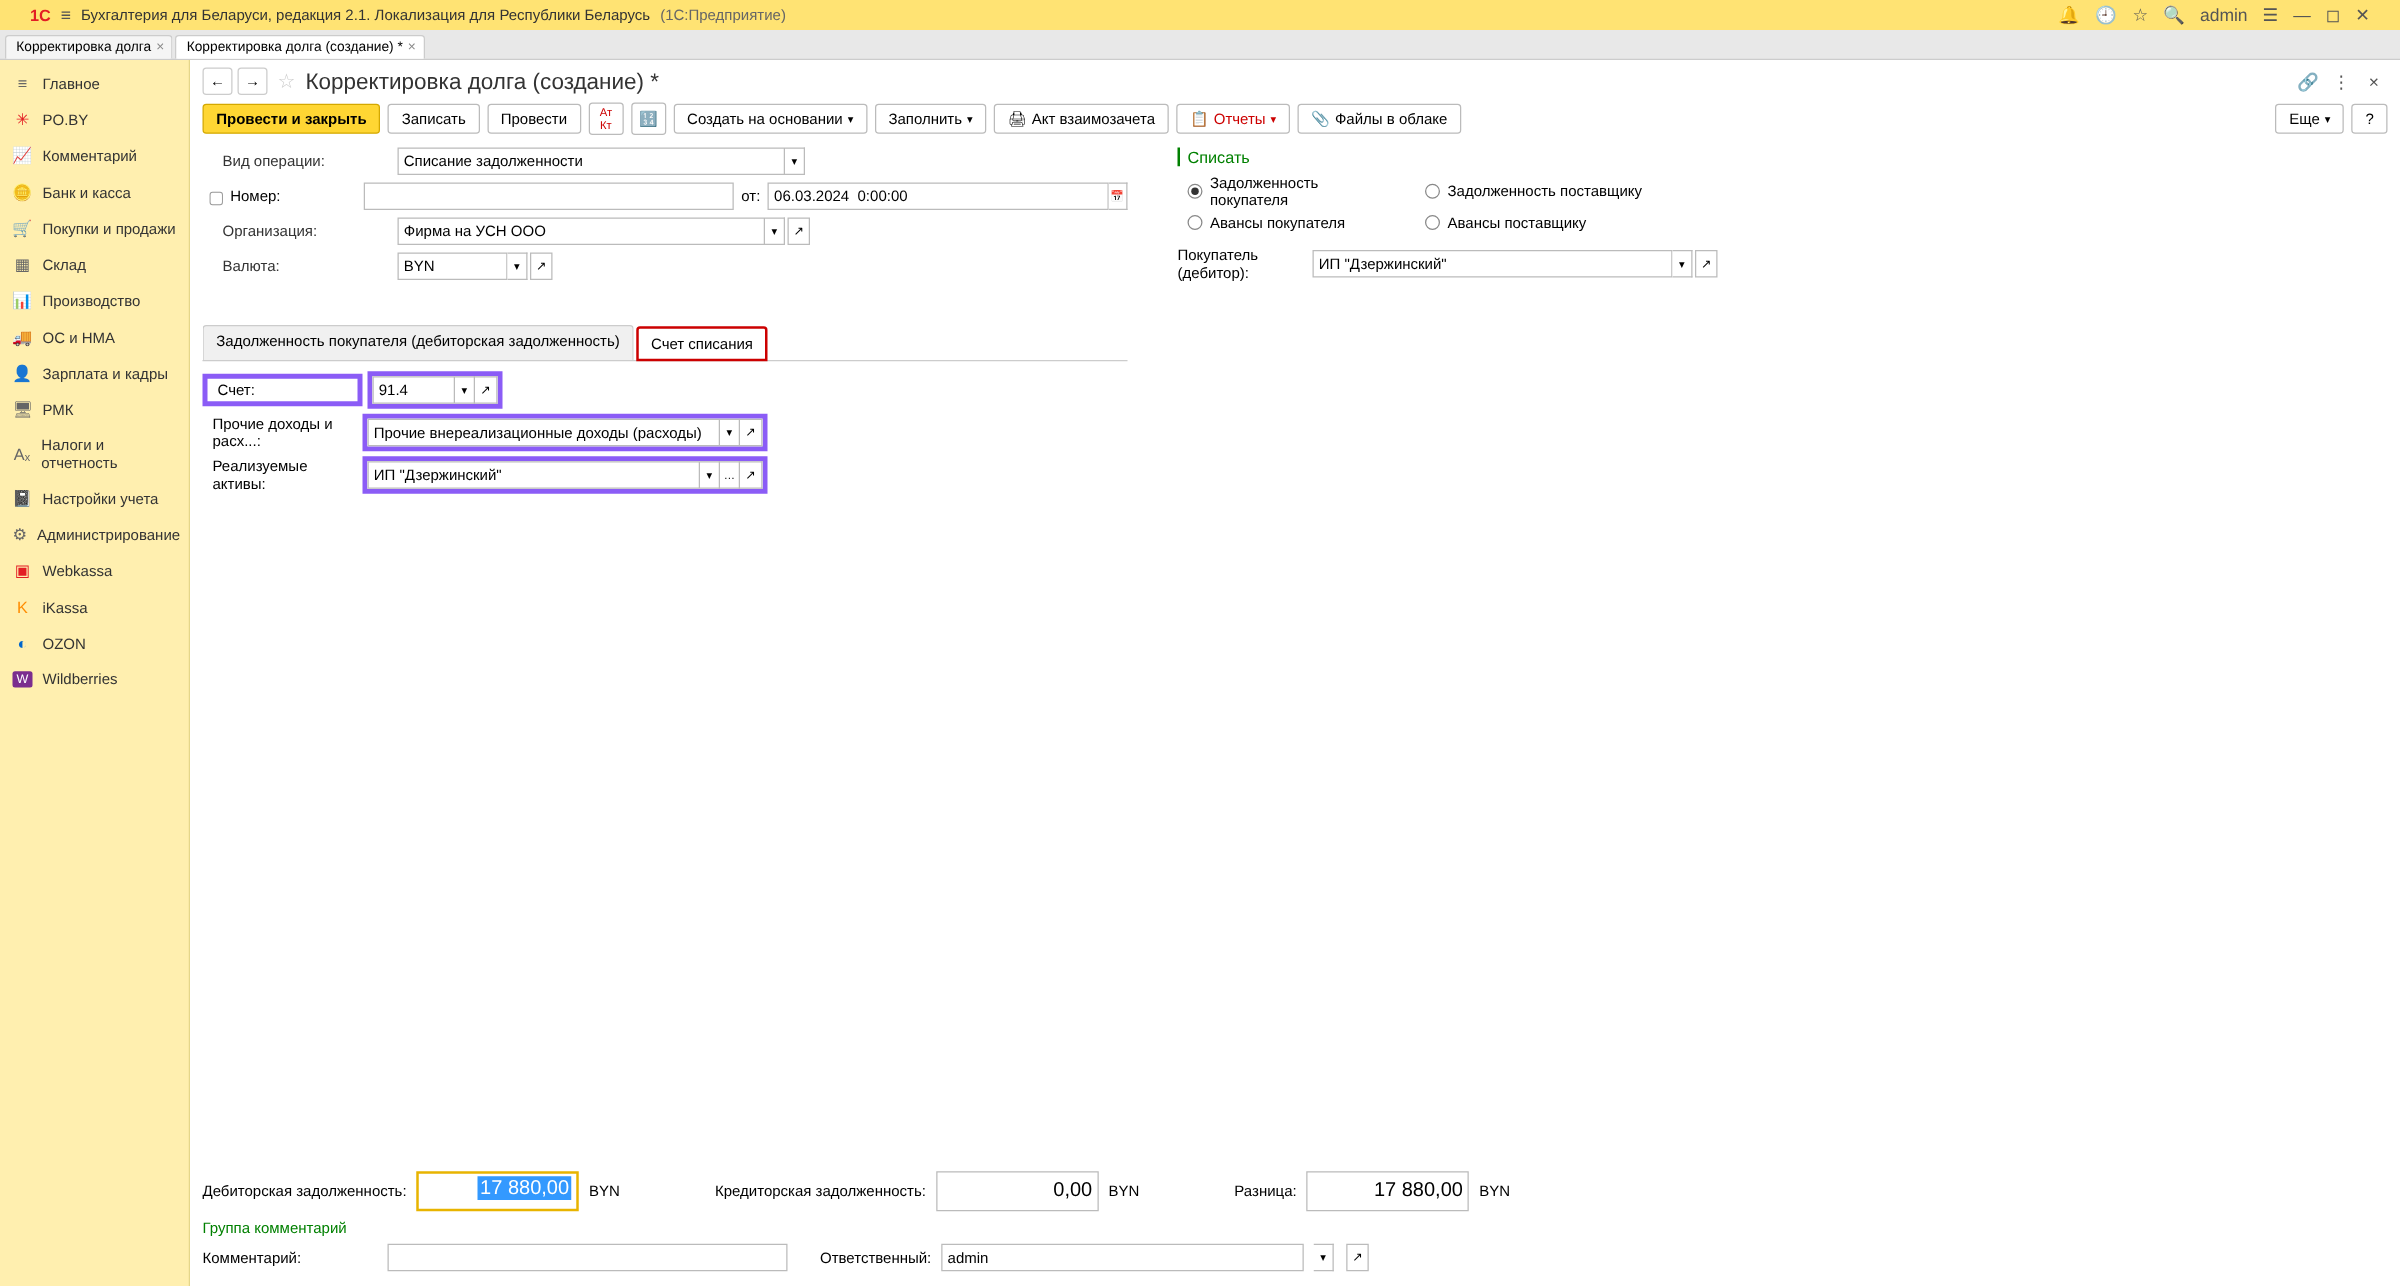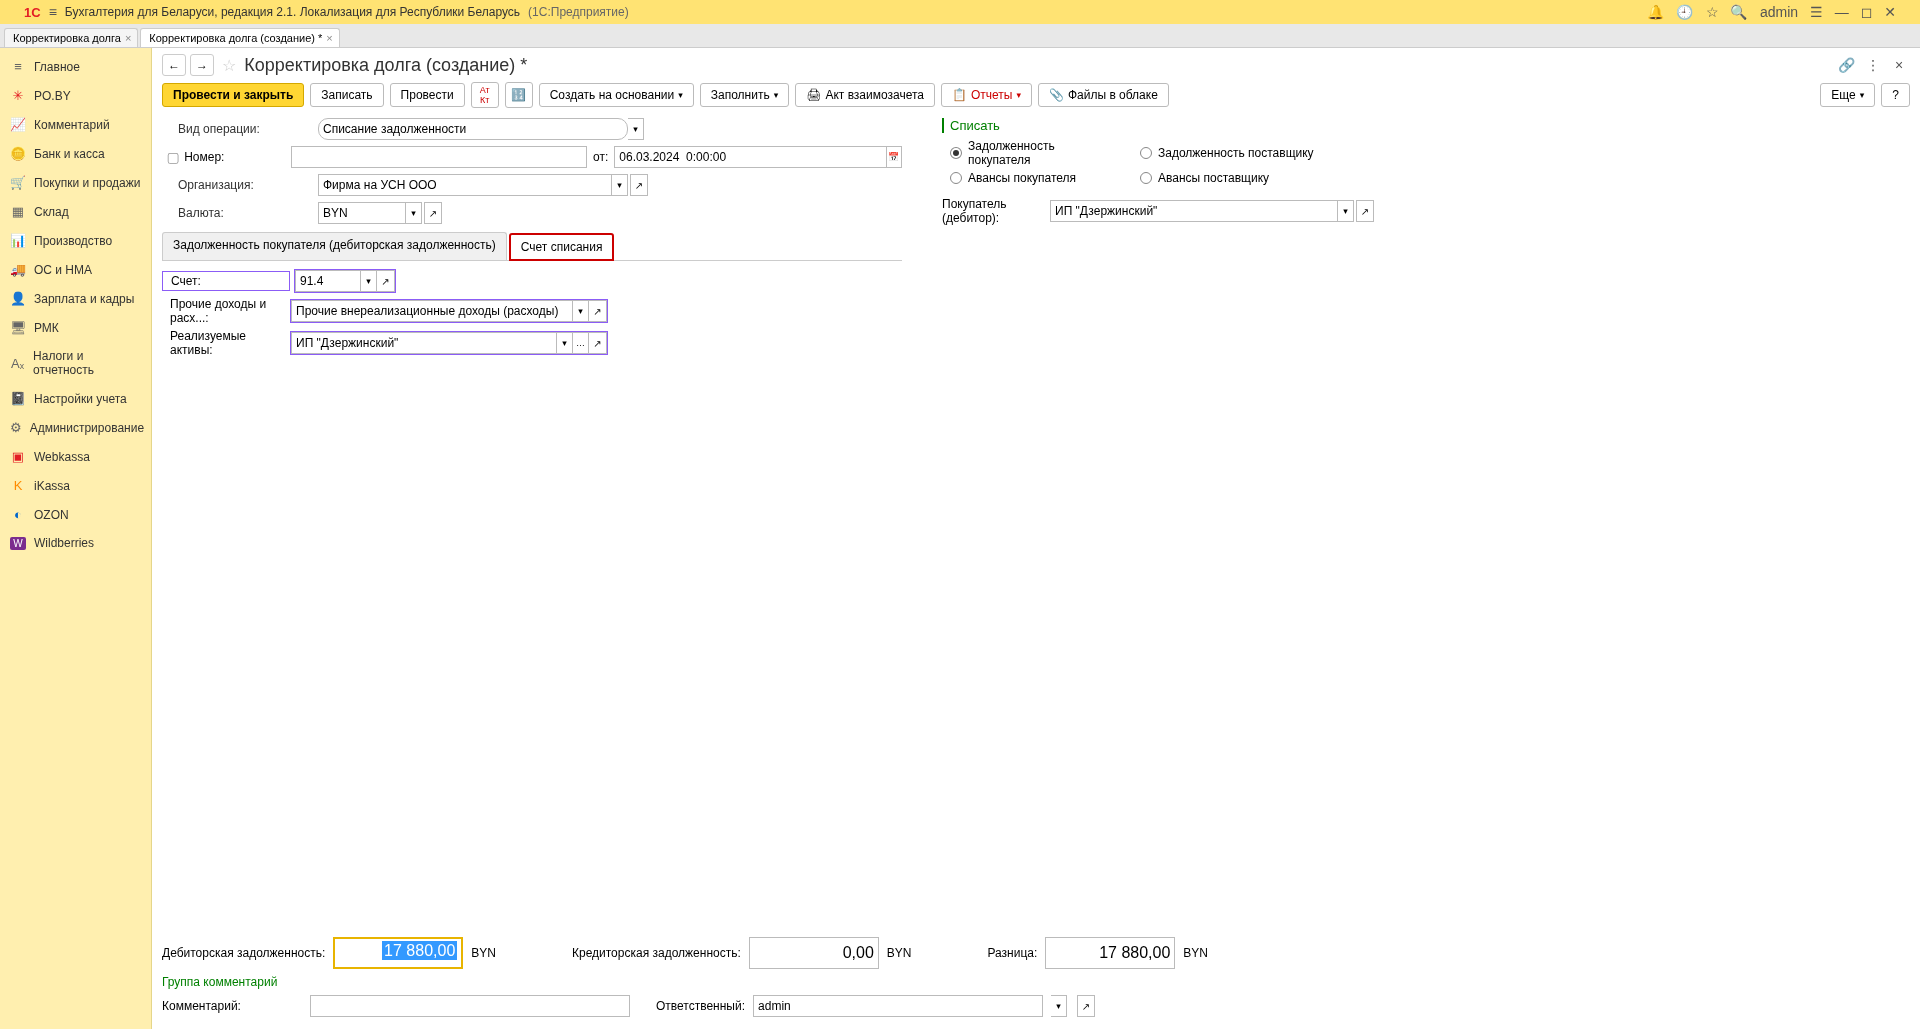--- a/index.html
+++ b/index.html
@@ -66,30 +66,30 @@
 
 
 .section-green { color: #008000; font-size: 13px; margin-bottom: 6px; border-left: 2px solid #008000; padding-left: 6px; }
 .radio-grid { display: grid; grid-template-columns: 170px 180px; gap: 4px 20px; margin-bottom: 12px; margin-left: 8px; }
 .radio-item { display: flex; align-items: center; gap: 6px; font-size: 12px; }
 .radio-circle { width: 12px; height: 12px; border: 1px solid #888; border-radius: 50%; display: inline-flex; align-items: center; justify-content: center; }
 .radio-circle.checked::after { content: ''; width: 6px; height: 6px; background: #333; border-radius: 50%; }
 
 
 .tabs { display: flex; border-bottom: 1px solid #ccc; margin-top: 8px; }
-.tab { padding: 5px 10px; border: 1px solid #ccc; border-bottom: none; background: #f0f0f0; font-size: 12px; cursor: pointer; margin-right: 2px; border-radius: 3px 3px 0 0; }
+.tab { padding: 5px 10px; border: 1px solid #ccc; border-bottom: none; background: #f0f0f0; font-size: 12px; cursor: pointer; margin-right: 2px; border-radius: 3px 3px 0 0; margin-top: 28px; }
 .tab.active { background: #fff; position: relative; top: 1px; }
 .tab.highlight { border: 2px solid #cc0000; }
 
 
 .tab-content { padding: 8px 0; }
 .section-header-green { color: #008000; font-size: 12px; margin-bottom: 6px; margin-left: 8px; }
 .tab-form-row { display: flex; align-items: center; margin-bottom: 4px; }
 .tab-form-label { width: 128px; font-size: 12px; padding-left: 8px; }
-.red-box { border: 1px solid #8b5cf6; display: inline-flex; align-items: center; }
+.red-box { border: 4px solid #8b5cf6; display: inline-flex; align-items: center; }
 .red-box .text-input { border: 1px solid #bbb; }
 
 
 .footer { margin-top: auto; padding-top: 8px; }
 .footer-row { display: flex; align-items: center; gap: 8px; margin-bottom: 6px; }
 .footer-label { font-size: 12px; }
 .footer-input { border: 1px solid #bbb; padding: 3px 4px; font-size: 16px; text-align: right; height: 32px; width: 130px; }
 .footer-input.highlight { border: 2px solid #e8b400; }
 .green-link { color: #008000; font-size: 12px; cursor: pointer; text-decoration: none; }
 </style>
@@ -235,21 +235,21 @@
           <span class="caret">▾</span>
         </button>
       <button class="btn">?</button>
     </div>
 
     <div class="form-area">
       <div class="form-left">
         <div class="form-row">
           <span class="form-label">Вид операции:</span>
           <div class="input-group">
-            <input class="text-input" style="width: 310px; border-radius: 10px;" value="Списание задолженности">
+            <input class="text-input" style="width: 310px;" value="Списание задолженности">
             <div class="dropdown-btn">▾</div>
           </div>
         </div>
         <div class="form-row">
           <span class="num-icon">▢</span>
           <span style="width:116px">Номер:</span>
           <input class="text-input" style="width: 320px;" value="">
           <span class="mid-label">от:</span>
           <input class="text-input" style="width: 295px;" value="06.03.2024  0:00:00">
           <div class="dropdown-btn">📅</div>

